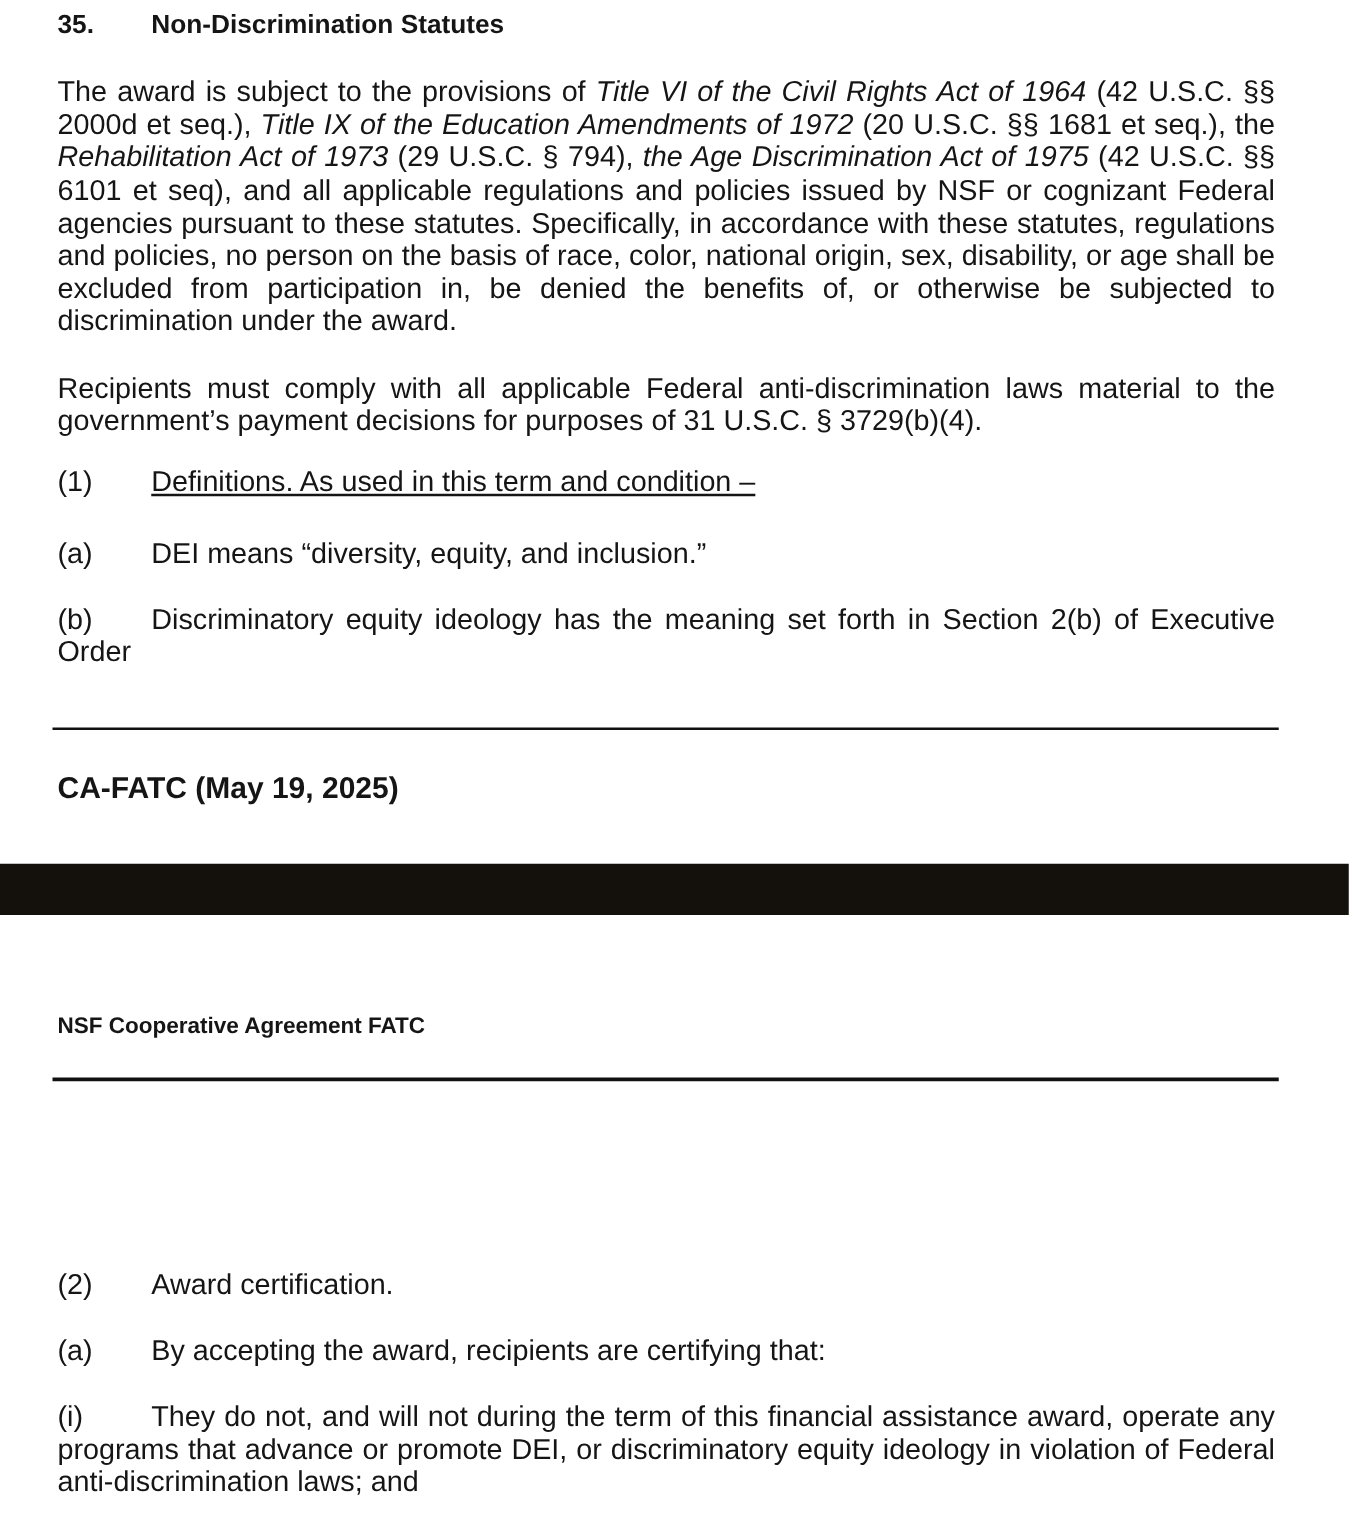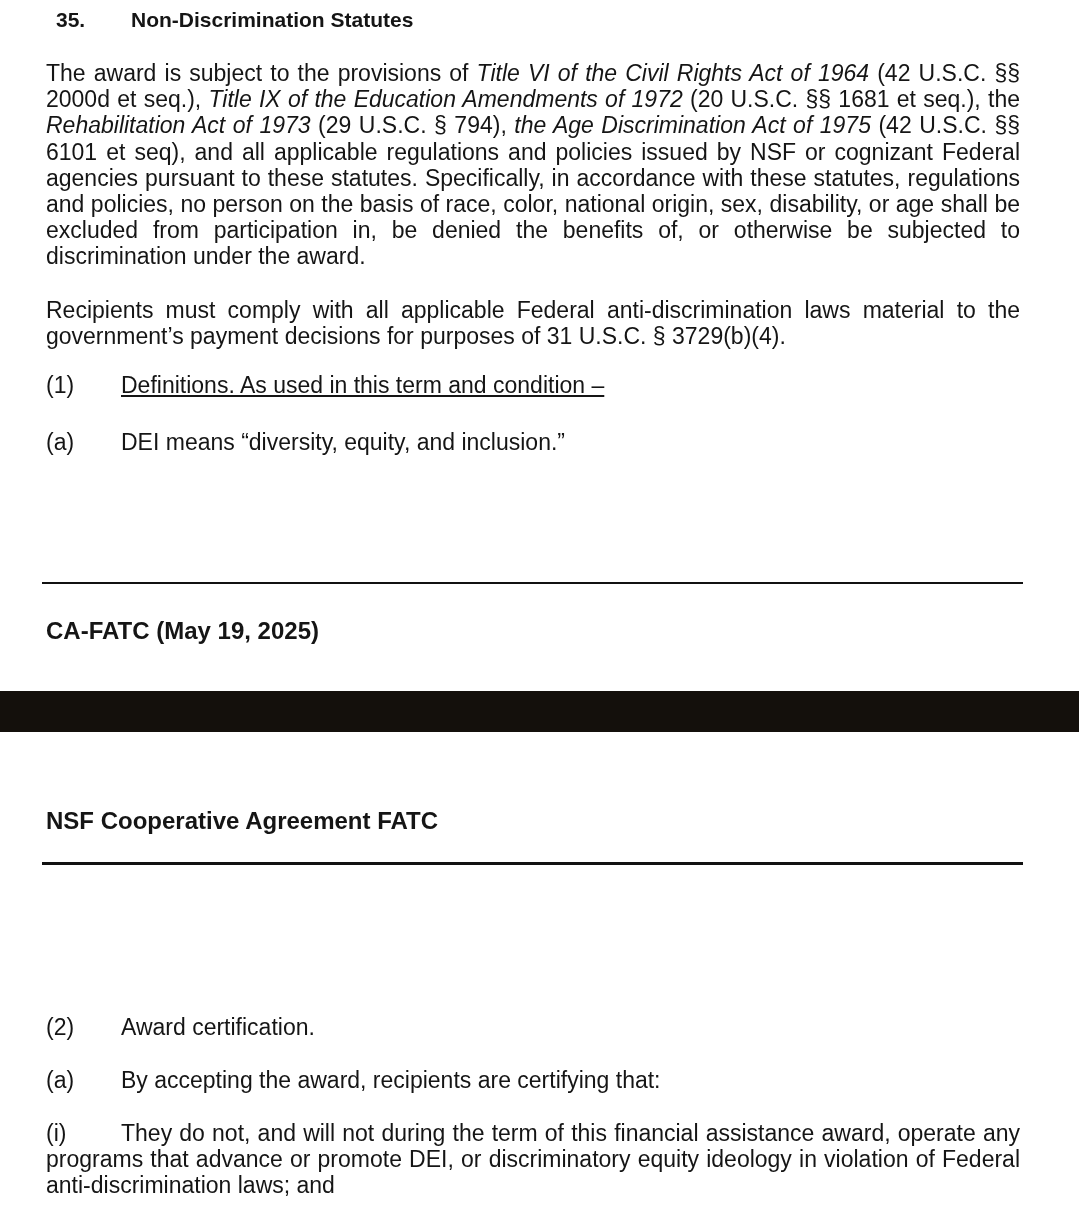--- a/index.html
+++ b/index.html
@@ -6,21 +6,21 @@
   body {
     width: 1079px; height: 1215px; position: relative; overflow: hidden;
     font-family: "Liberation Sans", sans-serif; color: #151515;
   }
   .abs { position: absolute; }
   .txt { font-size: 23px; line-height: 26.2px; }
   .justify { text-align: justify; text-align-last: left; }
   .justify-full { text-align: justify; text-align-last: justify; }
   .bold { font-weight: bold; }
   .heading { left: 46px; top: 8px; font-size: 21px; font-weight: bold; }
-  .heading .num { display: inline-block; width: 75px; margin-left: 10px; }
+  .heading .num { display: inline-block; width: 75px; }
   .para { left: 46px; width: 974px; }
   .tab { display: inline-block; width: 75px; }
   .rule { left: 42px; width: 981px; background: #111; }
   .bar { left: 0; width: 1079px; background: #14100c; }
   em { font-style: italic; }
 </style>
 </head>
 <body>
 
 <div class="abs heading">
@@ -35,28 +35,29 @@
 
 <div class="abs para txt" style="top:372px;text-decoration:underline;">
   <span class="tab">(1)</span><span>Definitions. As used in this term and condition –</span>
 </div>
 
 <div class="abs para txt" style="top:429px;">
   <span class="tab">(a)</span><span>DEI means “diversity, equity, and inclusion.”</span>
 </div>
 
 <div class="abs para txt" style="top:482px;">
+  <div class="justify-full"><span class="tab">(b)</span><span>Discriminatory equity ideology has the meaning set forth in Section 2(b) of Executive Order</span></div>
 </div>
 
 <div class="abs rule" style="top:582px; height:2px;"></div>
 <div class="abs txt" style="left:46px; top:618px; font-size:24px;font-weight:bold;">CA-FATC (May 19, 2025)</div>
 
 <div class="abs bar" style="top:691px; height:41px;"></div>
 
-<div class="abs bold" style="left:46px; top:808px; font-size:24px; line-height:25px;">
+<div class="abs bold" style="left:46px; top:808px; font-size:18px; line-height:25px;">
   <div>NSF Cooperative Agreement FATC</div>
 </div>
 <div class="abs rule" style="top:862px; height:3px;"></div>
 
 <div class="abs para txt" style="top:934px;">
 </div>
 
 <div class="abs para txt" style="top:1014px;">
   <span class="tab">(2)</span><span>Award certification.</span>
 </div>

